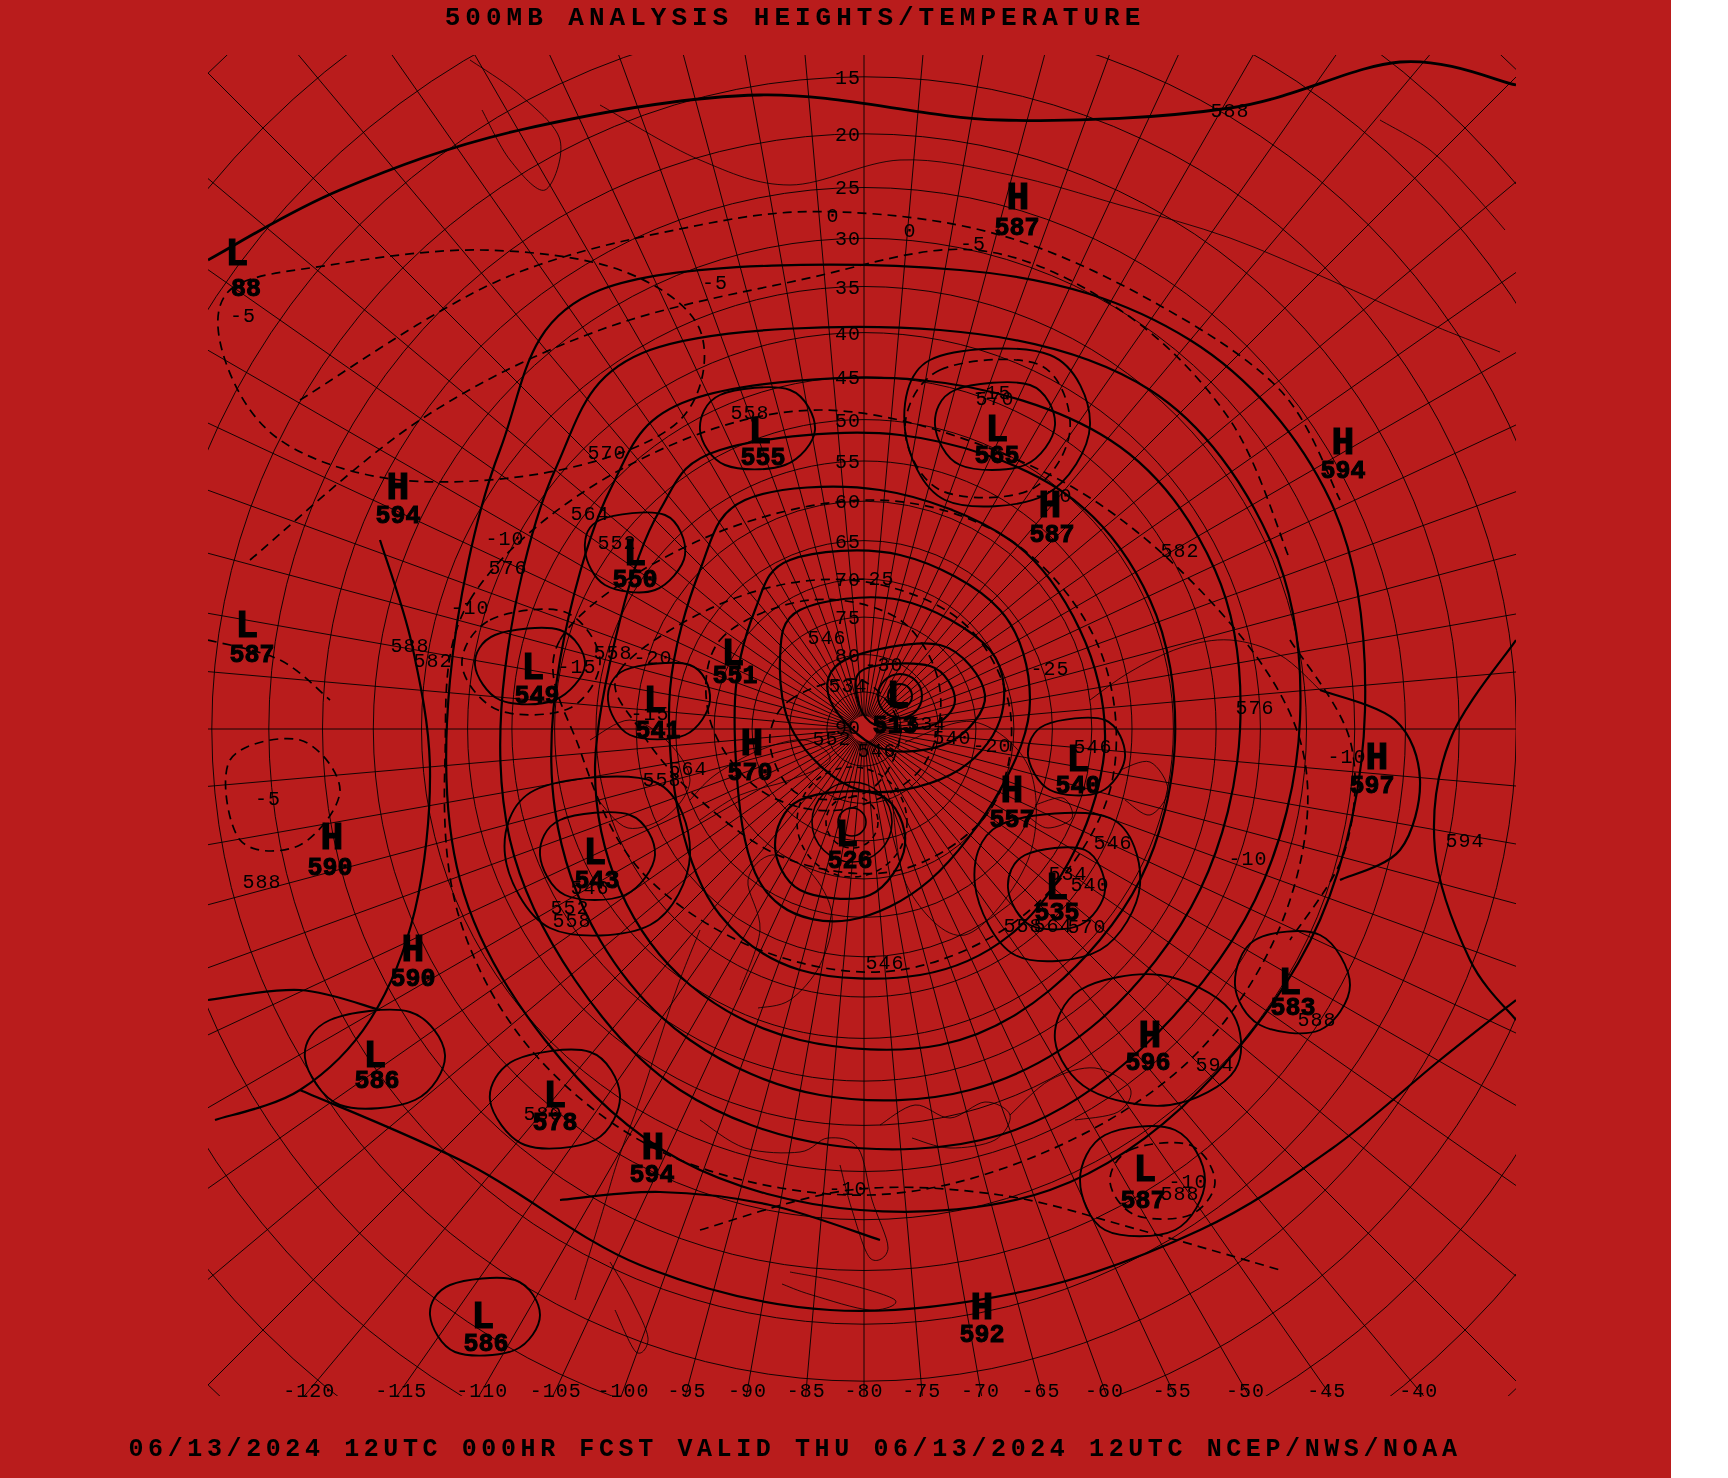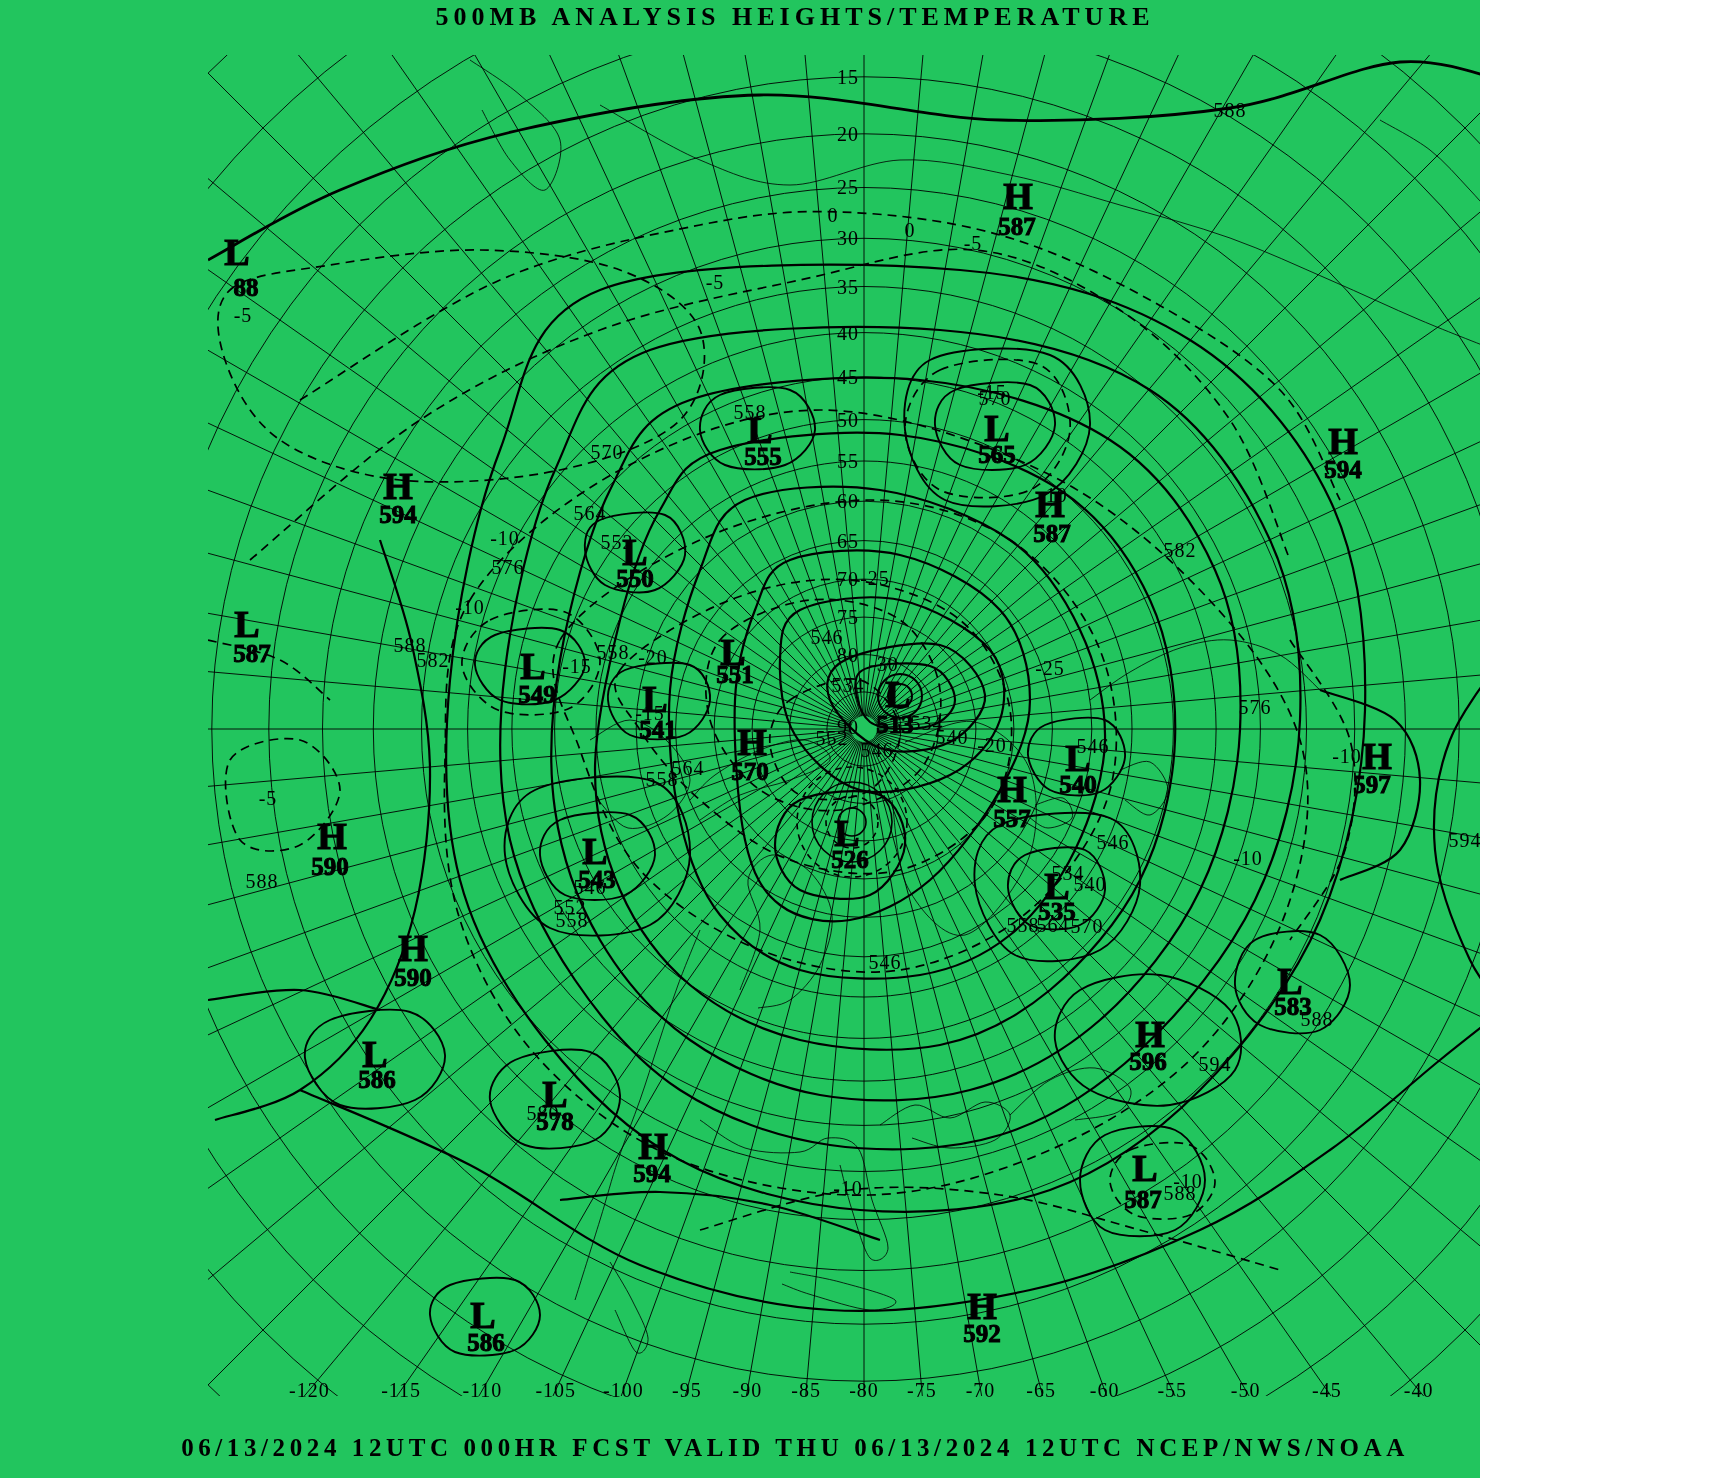--- a/index.html
+++ b/index.html
@@ -1,17 +1,17 @@
 <!DOCTYPE html>
 <html><head>
 <meta charset="utf-8">
 <style>
   html,body{margin:0;padding:0;background:#fff;}
-  #stage{position:relative;width:1480px;height:1478px;background:#22c55e;overflow:hidden;
-         font-family:Liberation Serif, serif;}
+  #stage{position:relative;width:1671px;height:1478px;background:#b91c1c;overflow:hidden;
+         font-family:Liberation Mono, monospace;}
   svg{position:absolute;left:0;top:0;}
   text{fill:#000;}
   .title-text{font-size:26px;letter-spacing:5px;font-weight:bold;}
   .footer-text{font-size:25px;letter-spacing:4.6px;font-weight:bold;}
   .grid line,.grid circle{stroke:#000;stroke-width:0.9;fill:none;}
   .contour{stroke:#000;fill:none;}
   .coast{stroke:#000;stroke-width:0.8;fill:none;}
   .lbl{font-size:20px;letter-spacing:1px;}
   .ctr-letter{font-size:38px;font-weight:bold;paint-order:stroke;stroke:#000;stroke-width:1.2px;}
   .ctr-value{font-size:25px;font-weight:bold;paint-order:stroke;stroke:#000;stroke-width:1px;}

